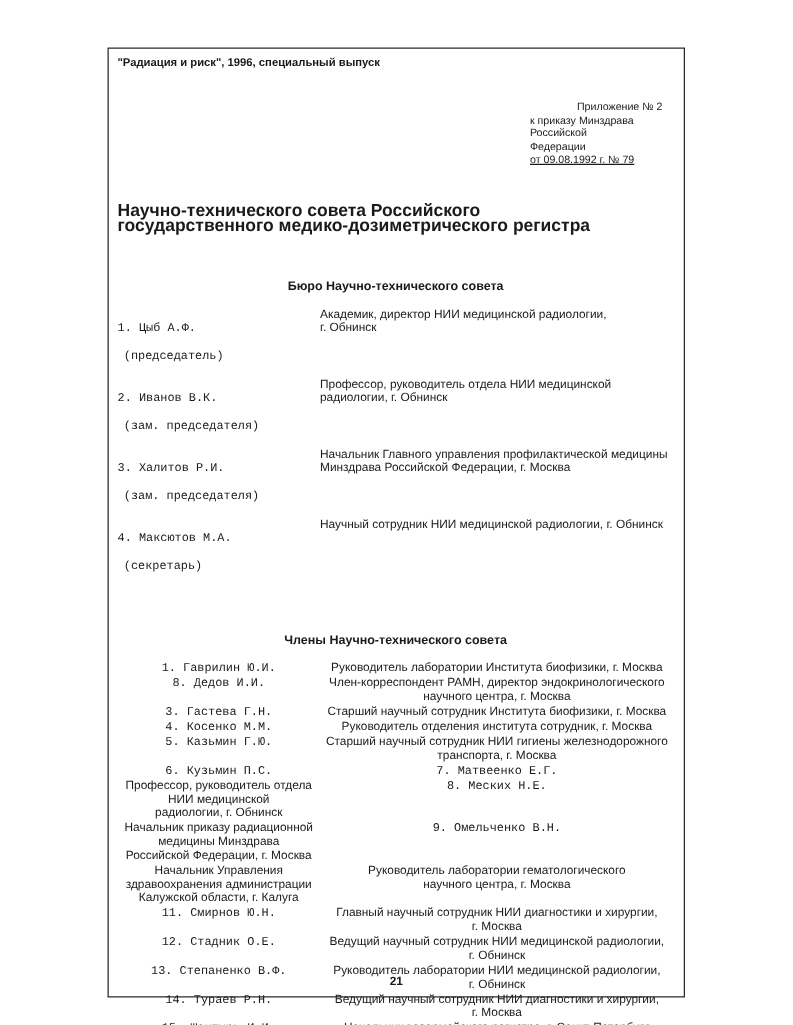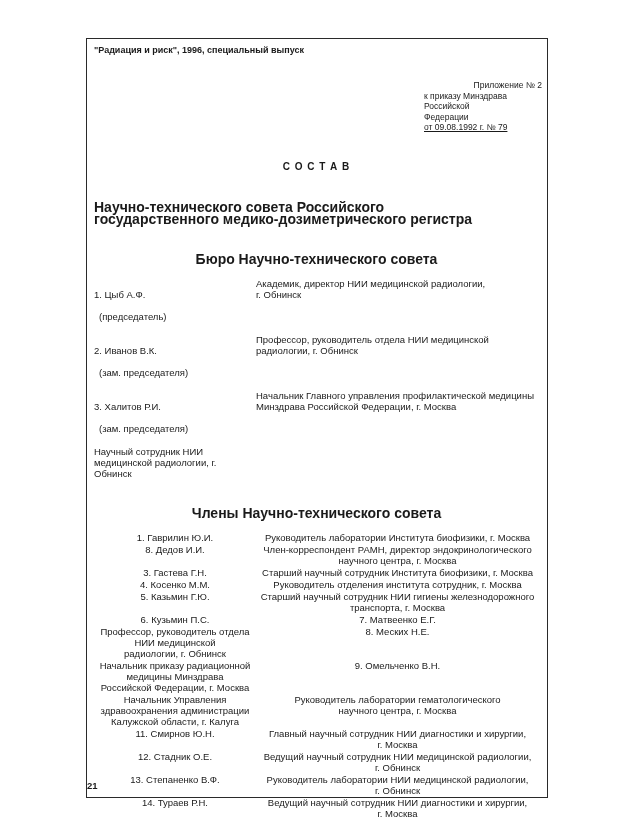--- a/index.html
+++ b/index.html
@@ -36,82 +36,81 @@
   }
   .annex {
     margin-top: 24px;
     margin-left: 330px;
     width: 122px;
     font-size: 8.5px;
     line-height: 10.5px;
   }
   .annex .first {
     text-align: right;
-    padding-right: 4px;
+    padding-right: 16px;
   }
   .annex .underlined {
     text-decoration: underline;
   }
   .title-main {
     margin-top: 28px;
     text-align: center;
     font-size: 10px;
     font-weight: bold;
     letter-spacing: 1px;
   }
   .title-sub {
     margin-top: 29px;
     font-size: 14px;
     font-weight: bold;
     line-height: 12px;
   }
   .section-heading {
-    margin-top: 26px;
+    margin-top: 38px;
     text-align: center;
-    font-size: 14px;
+    font-size: 10px;
     font-weight: bold;
   }
   .list {
     margin-top: 11px;
     display: grid;
     grid-template-columns: 162px 1fr;
     row-gap: 1px;
     font-size: 9.5px;
     line-height: 11px;
   }
-  .name-cell { white-space: pre-line; }
+  .name-cell { white-space: pre-line; font-family: Liberation Mono, monospace; }
   .role-line { padding-left: 5px; }
   .desc-cell { white-space: pre-line; }
   .members-list { margin-top: 11px; text-align: center; }
   .page-number {
     position: absolute;
     bottom: 6px;
     left: 0;
     width: 100%;
-    text-align: left;
+    text-align: center;
     font-size: 9.5px;
     font-weight: bold;
   }
 </style>
 </head>
 <body>
 
 <div class="page">
   <div class="frame">
 
     <div class="journal-line">"Радиация и риск", 1996, специальный выпуск</div>
 
     <div class="annex">
       <div class="first">Приложение № 2</div>
       <div>к приказу Минздрава Российской</div>
       <div>Федерации</div>
       <div class="underlined">от 09.08.1992 г. № 79</div>
     </div>
 
-    <div class="title-main">С О С Т А В</div>
 
     <div class="title-sub">
       <div>Научно-технического совета Российского</div>
       <div>государственного медико-дозиметрического регистра</div>
     </div>
 
     <div class="section-heading">Бюро Научно-технического совета</div>
 
     <div class="list">
       <div class="name-cell">
@@ -128,20 +127,24 @@
       <div class="desc-cell">Профессор, руководитель отдела НИИ медицинской
 радиологии, г. Обнинск</div>
 
       <div class="name-cell">
         <div>3. Халитов Р.И.</div>
         <div class="role-line">(зам. председателя)</div>
       </div>
       <div class="desc-cell">Начальник Главного управления профилактической медицины
 Минздрава Российской Федерации, г. Москва</div>
 
+      <div class="name-cell">
+        <div>4. Максютов М.А.</div>
+        <div class="role-line">(секретарь)</div>
+      </div>
       <div class="desc-cell">Научный сотрудник НИИ медицинской радиологии, г. Обнинск</div>
     </div>
 
     <div class="section-heading">Члены Научно-технического совета</div>
 
     <div class="list members-list">
       <div class="name-cell">1. Гаврилин Ю.И.</div>
       <div class="desc-cell">Руководитель лаборатории Института биофизики, г. Москва</div>
 
       <div class="name-cell">8. Дедов И.И.</div>

